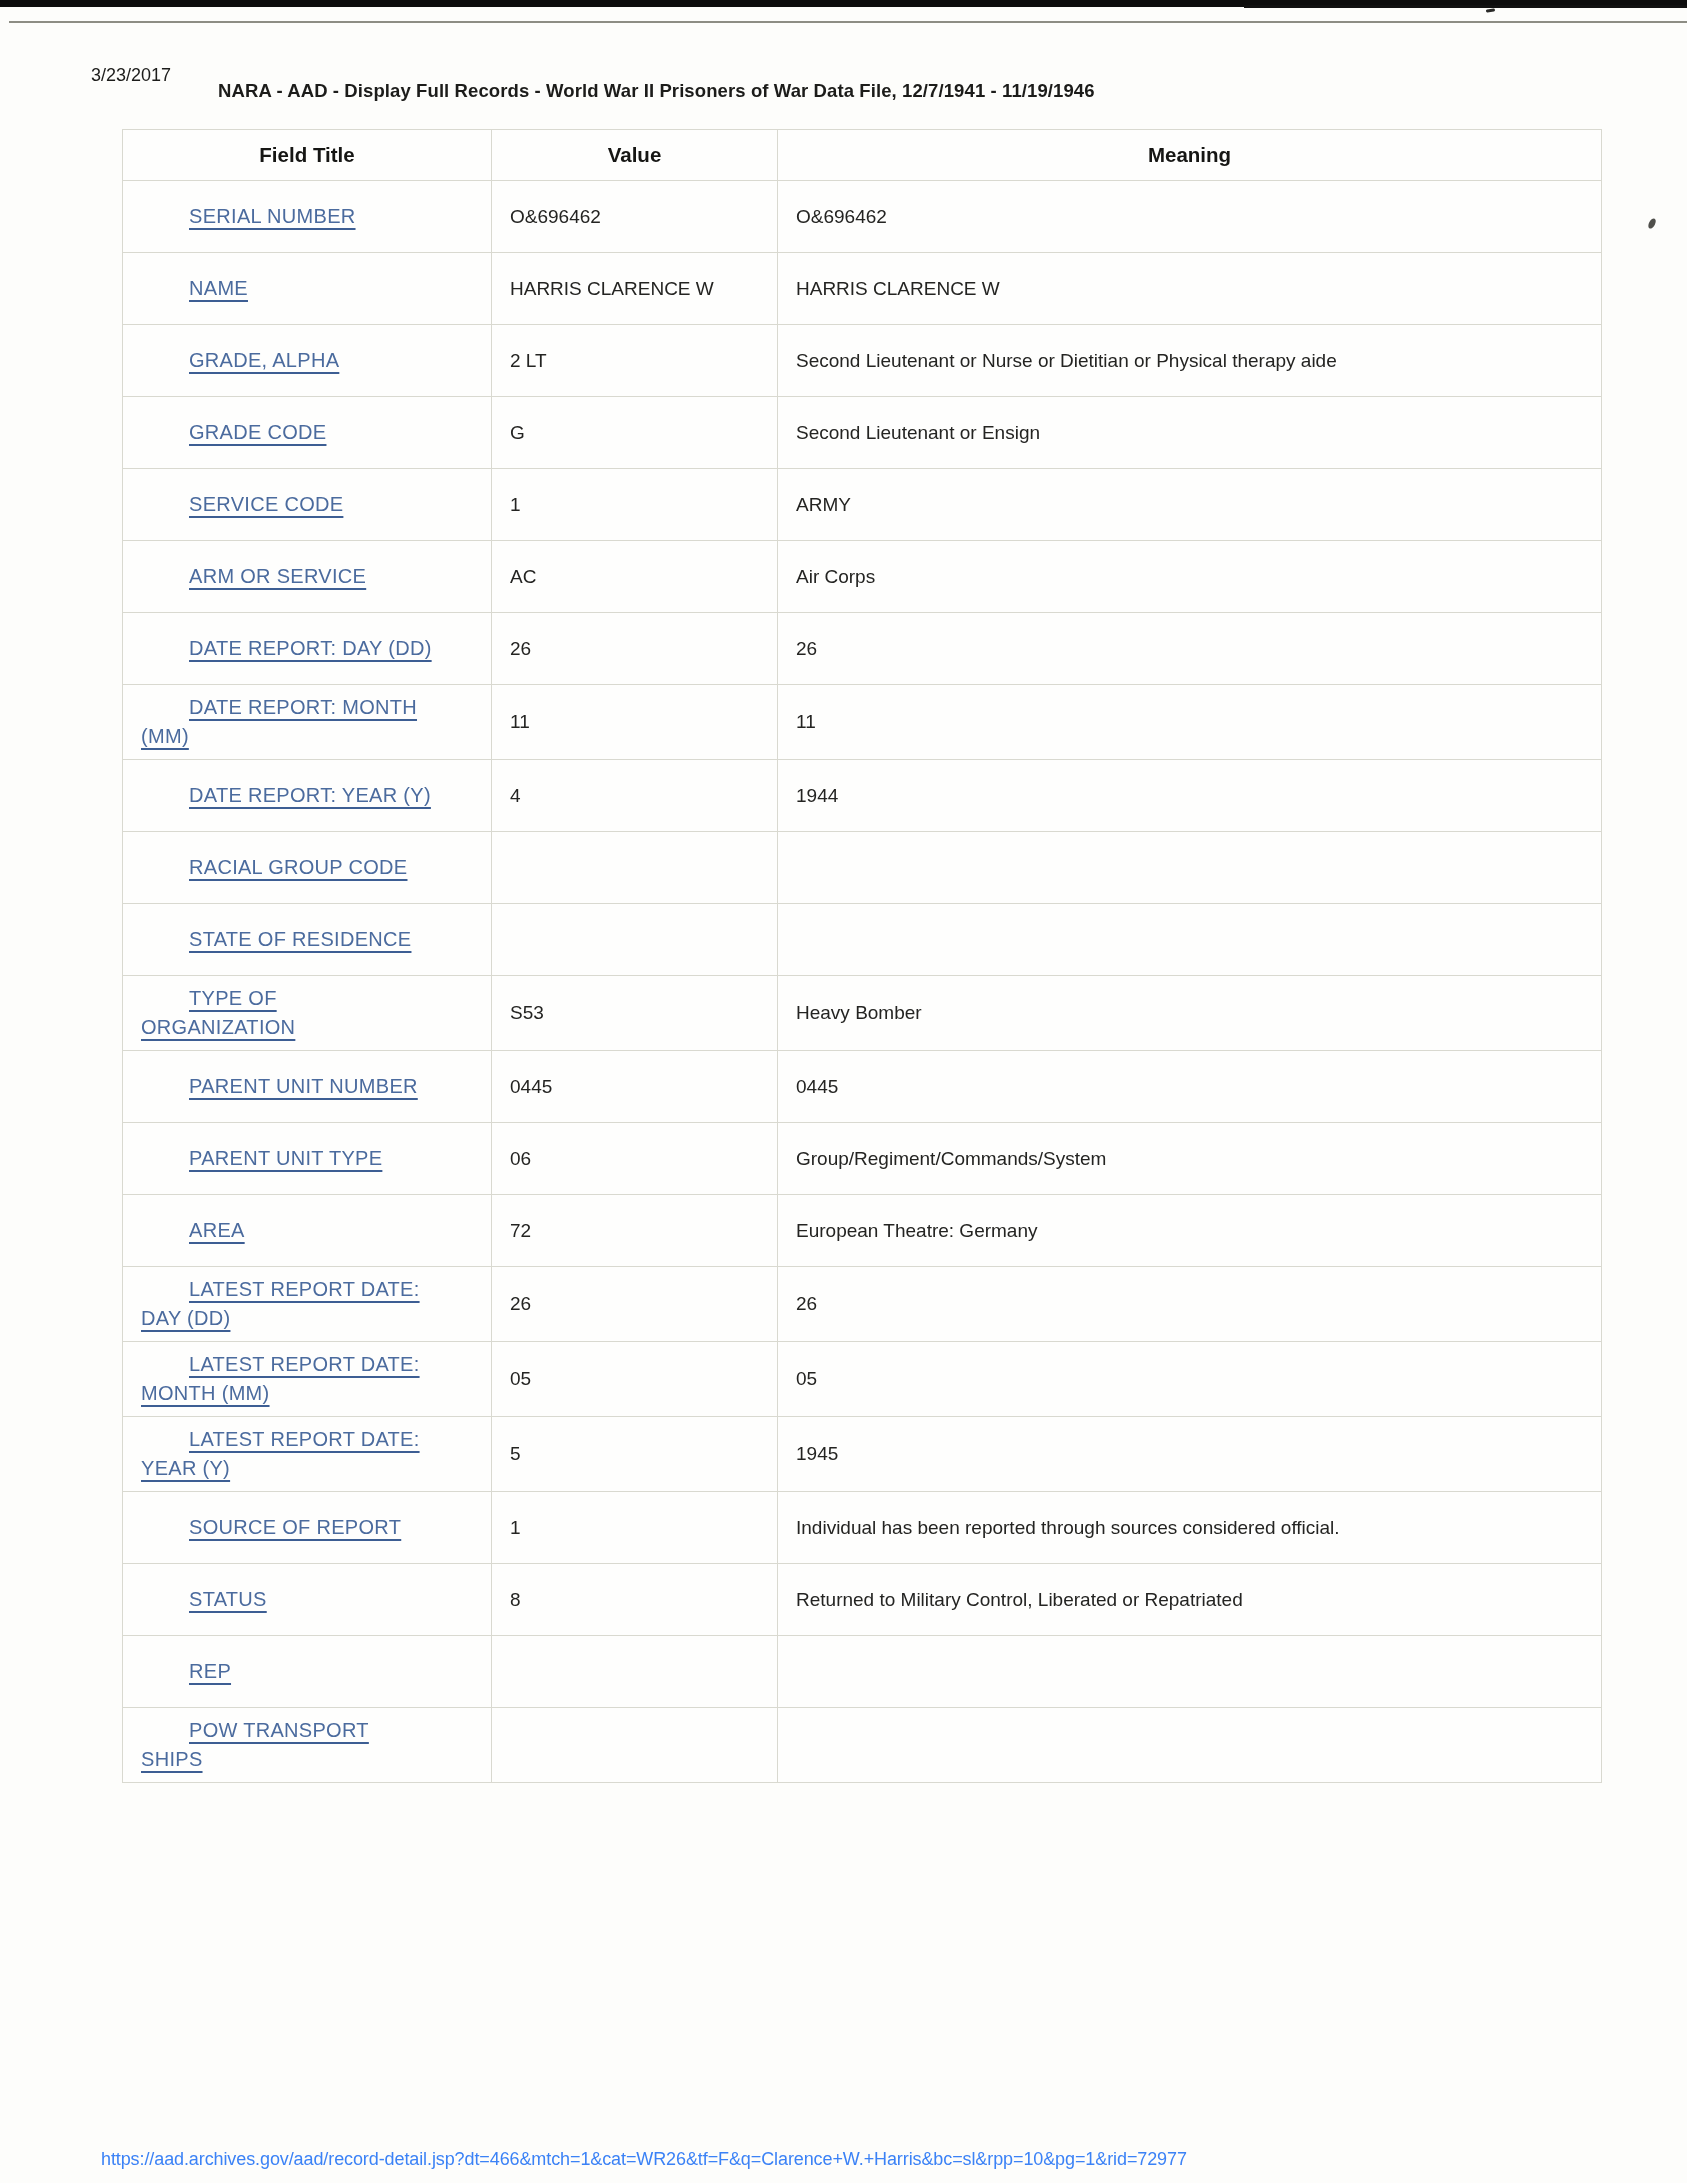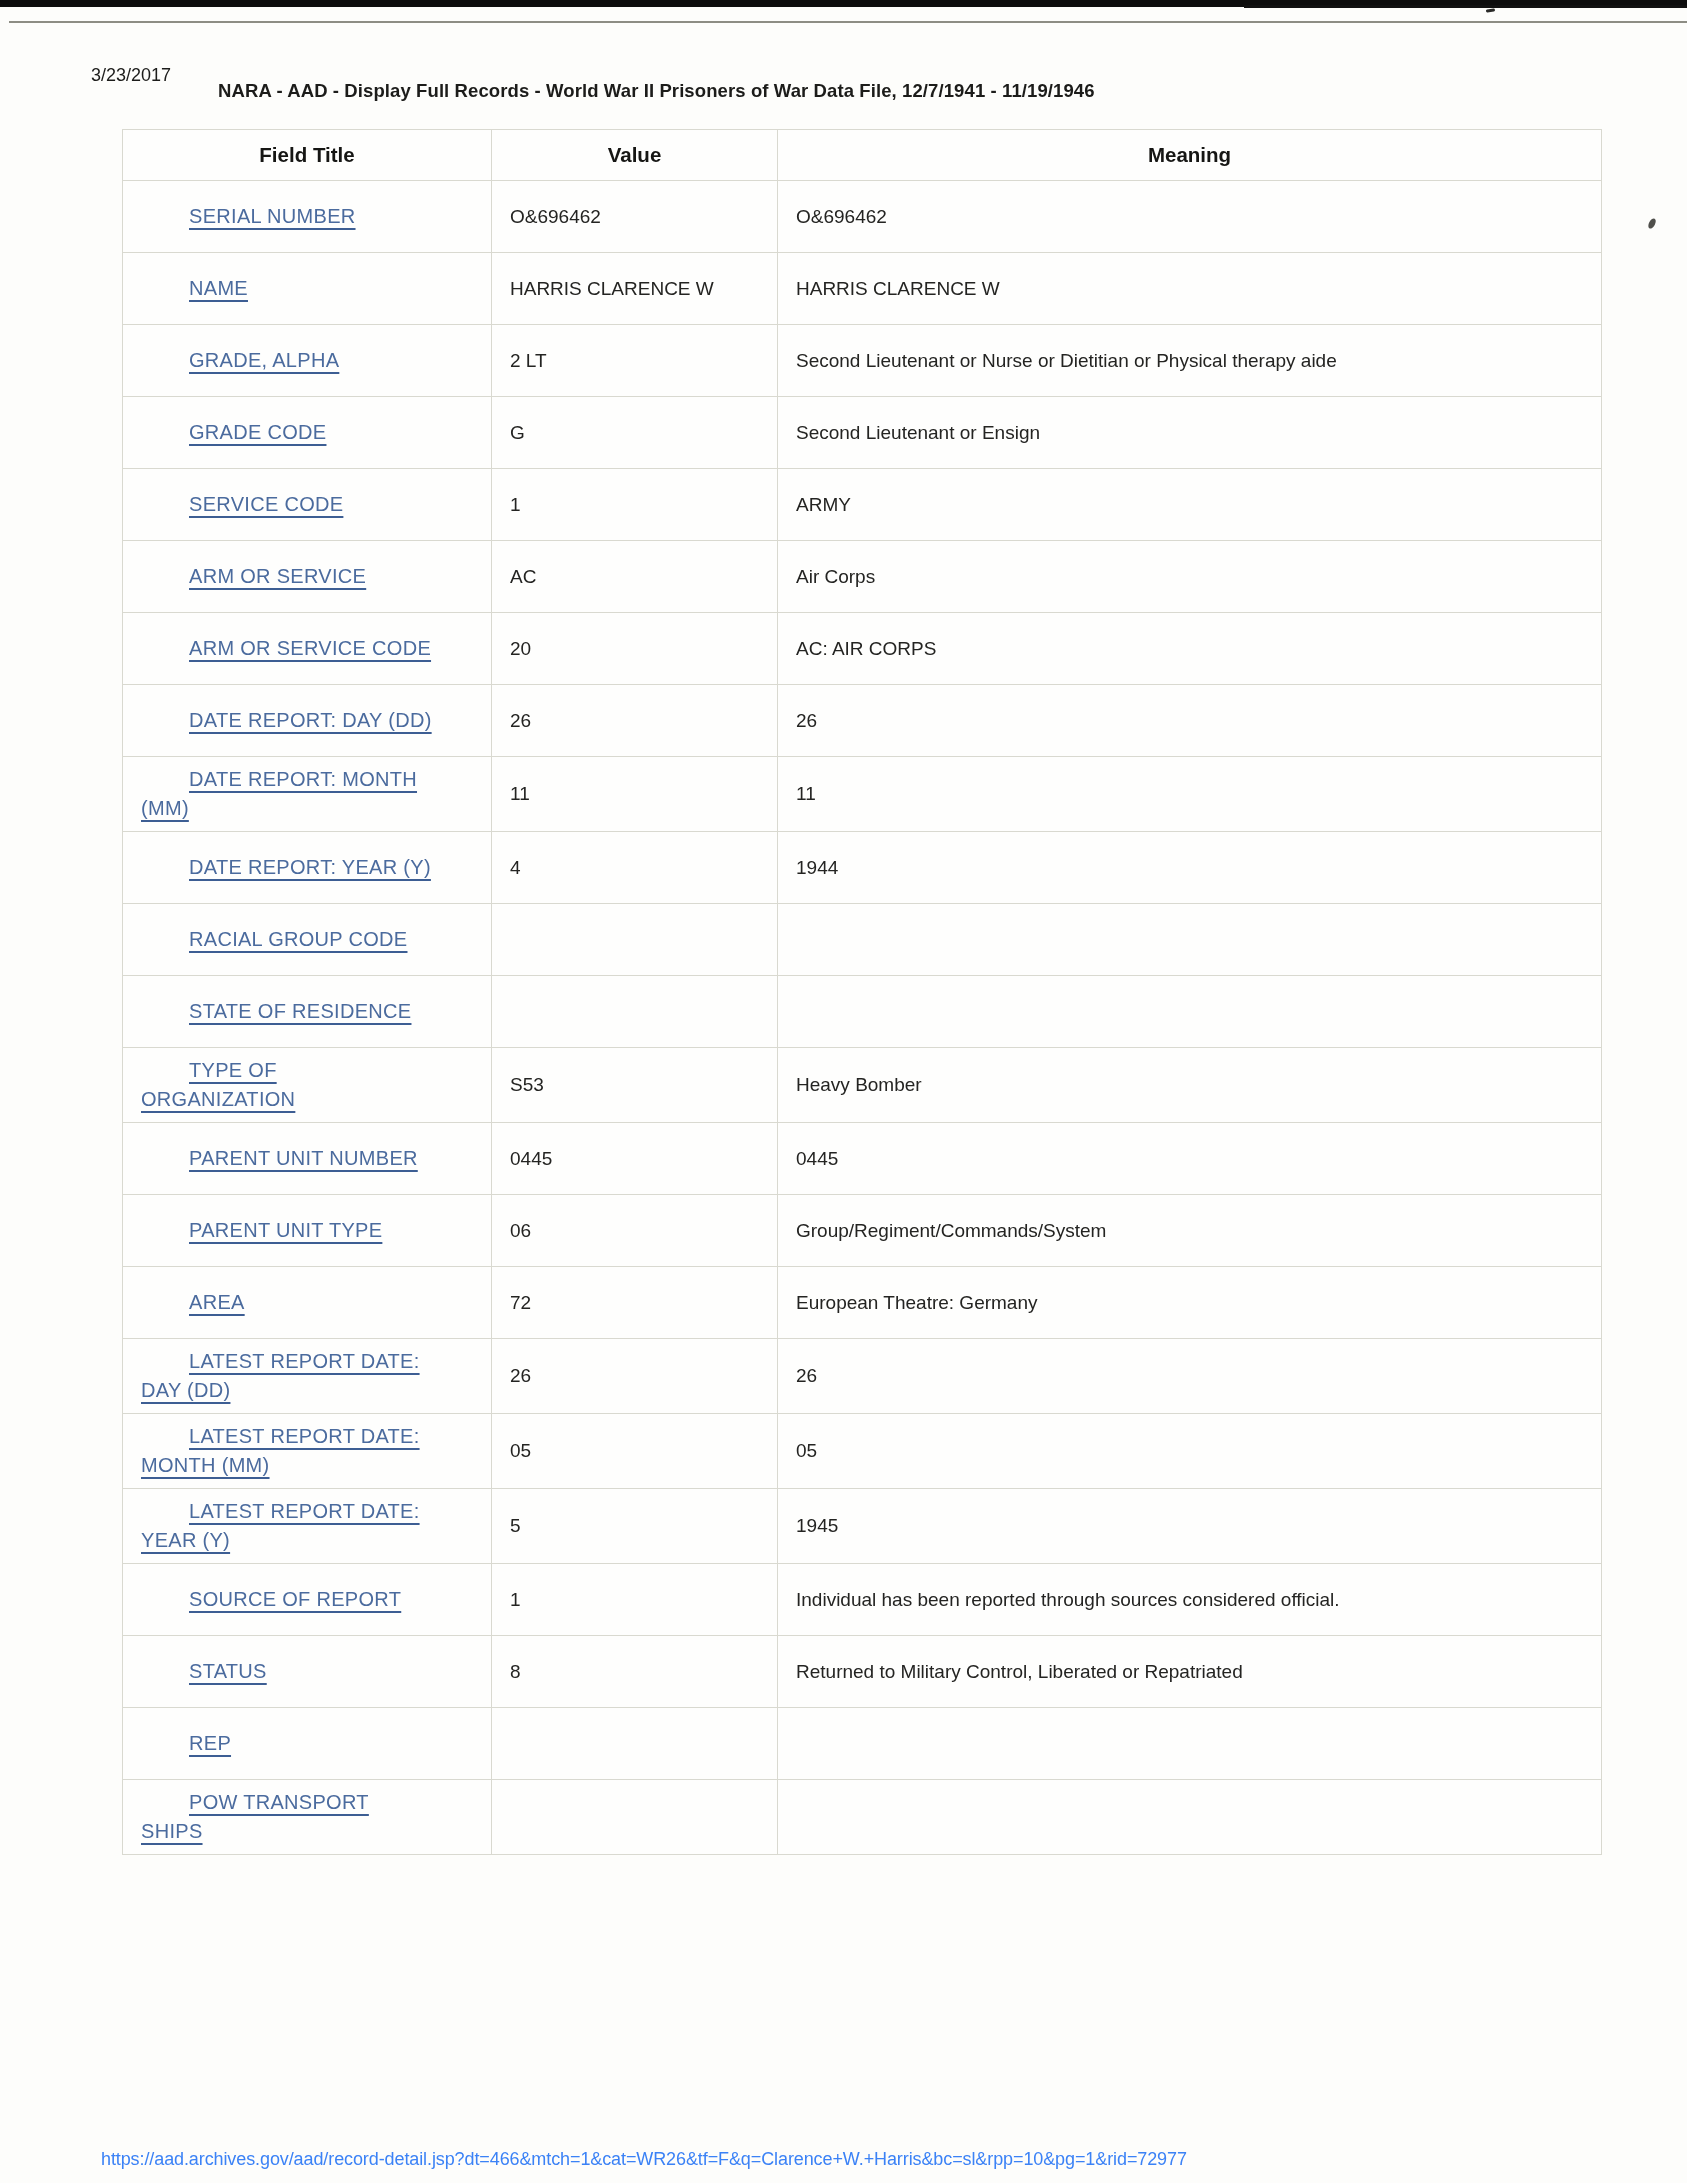--- a/index.html
+++ b/index.html
@@ -143,25 +143,20 @@
       <td class="field-cell"><a class="field-link">SERVICE CODE</a></td>
       <td class="value-cell">1</td>
       <td class="meaning-cell">ARMY</td>
     </tr>
         <tr>
       <td class="field-cell"><a class="field-link">ARM OR SERVICE</a></td>
       <td class="value-cell">AC</td>
       <td class="meaning-cell">Air Corps</td>
     </tr>
         <tr>
-      <td class="field-cell"><a class="field-link">ARM OR SERVICE CODE</a></td>
-      <td class="value-cell">20</td>
-      <td class="meaning-cell">AC: AIR CORPS</td>
-    </tr>
-        <tr>
       <td class="field-cell"><a class="field-link">DATE REPORT: DAY (DD)</a></td>
       <td class="value-cell">26</td>
       <td class="meaning-cell">26</td>
     </tr>
         <tr>
       <td class="field-cell"><a class="field-link">DATE REPORT: MONTH (MM)</a></td>
       <td class="value-cell">11</td>
       <td class="meaning-cell">11</td>
     </tr>
         <tr>

